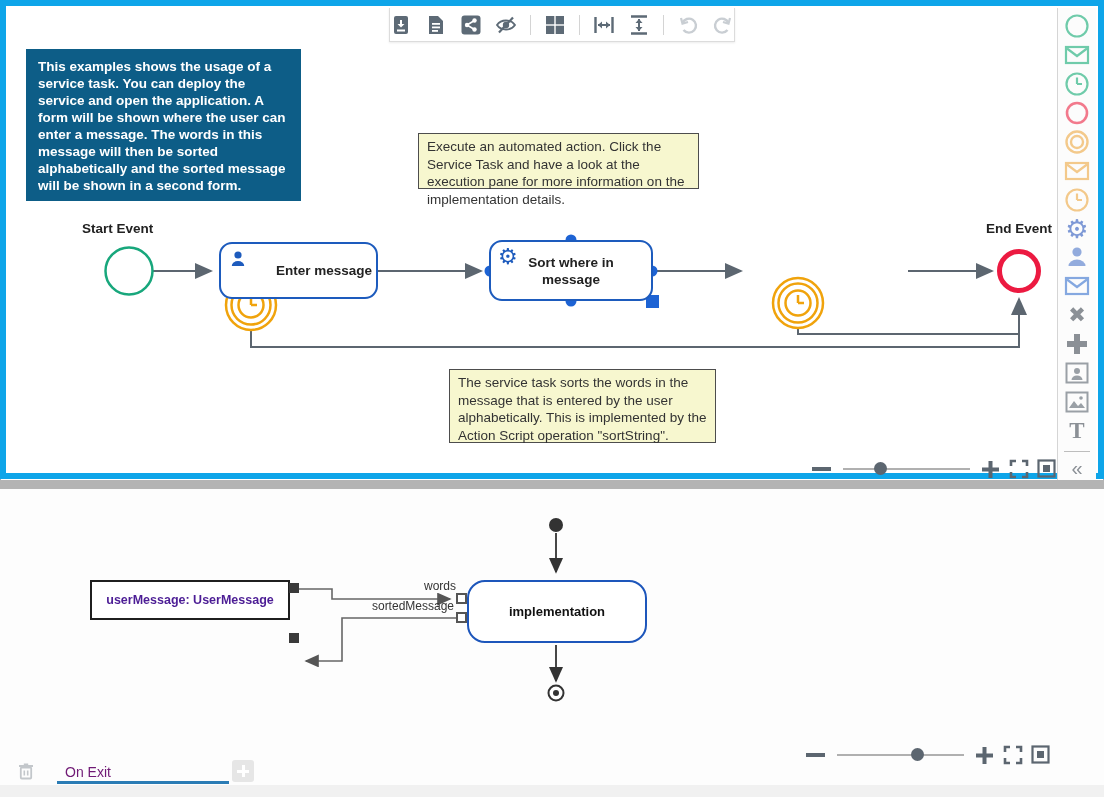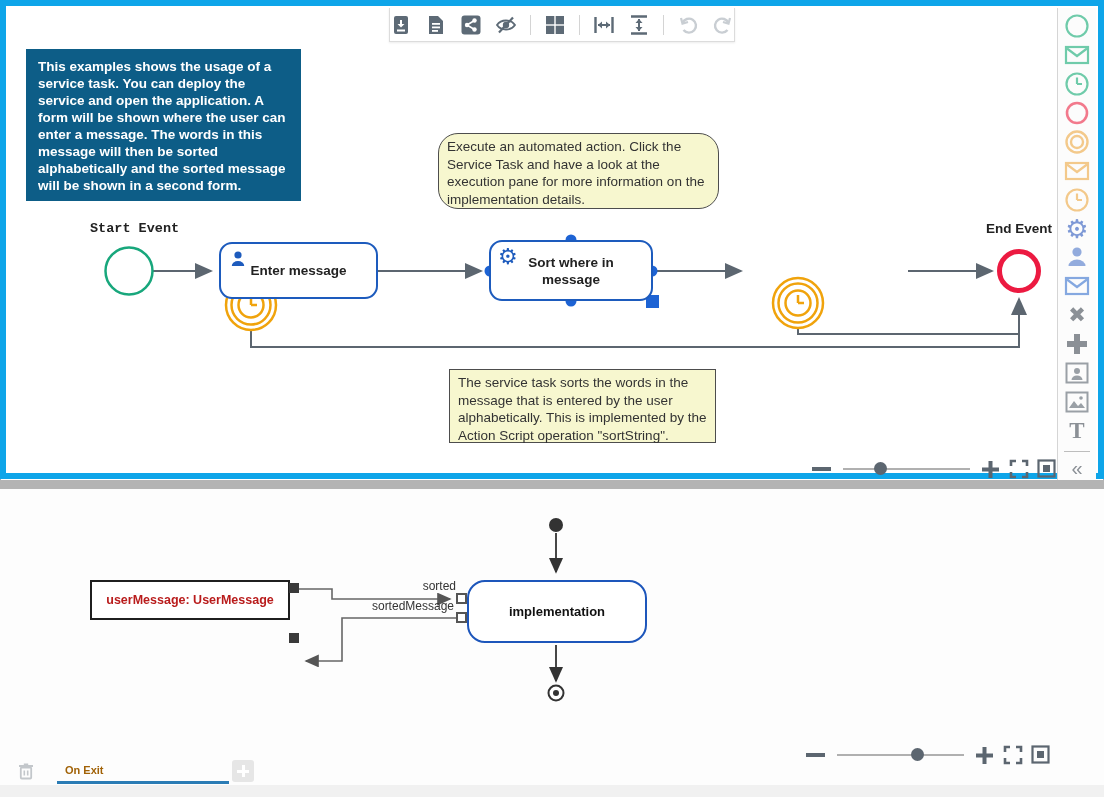--- a/index.html
+++ b/index.html
@@ -12,21 +12,21 @@
   #toolbar{position:absolute;left:383px;top:2px;width:346px;height:34px;background:#fff;
       border:1px solid #dcdcdc;border-top:none;box-sizing:border-box;
       display:flex;align-items:center;justify-content:center;gap:13px;
       box-shadow:0 1px 2px rgba(0,0,0,.08);}
   .tbtn{width:22px;height:22px;display:flex;align-items:center;justify-content:center;cursor:pointer;}
   .tsep{width:1px;height:20px;background:#d4d4d4;}
   #info-box{position:absolute;left:20px;top:43px;width:275px;height:152px;background:#0d5d87;
       color:#fff;font-weight:bold;font-size:13.5px;line-height:17px;padding:9px 12px;box-sizing:border-box;}
   .note{position:absolute;background:#f7f7cf;border:1.5px solid #4d4d4d;color:#333;
       font-size:13.5px;line-height:17.5px;padding:4px 8px;box-sizing:border-box;}
-  #note-execute{left:432px;top:127px;width:281px;height:76px;border-radius:20px;}
+  #note-execute{left:412px;top:127px;width:281px;height:56px;}
   #note-sort{left:443px;top:363px;width:267px;height:74px;}
   .evt-label{position:absolute;font-weight:bold;font-size:13.5px;color:#222;}
   .task{position:absolute;background:#fff;border:2px solid #1d5bbd;border-radius:13px;
       display:flex;align-items:center;justify-content:center;text-align:center;
       font-weight:bold;font-size:13.5px;line-height:17px;color:#222;box-sizing:border-box;}
   .task .ticon{position:absolute;left:7px;top:5px;}
   .task .tlabel{display:inline-block;max-width:128px;padding:0 4px;}
   .gear-glyph{font-size:22px;line-height:20px;color:#1d5bbd;font-family:"DejaVu Sans",sans-serif;}
   
   #palette{position:absolute;right:2px;top:2px;width:39px;height:475px;background:#fcfcfc;
@@ -46,30 +46,30 @@
   .zplus,.zfit,.zcenter{position:absolute;top:1px;width:20px;height:20px;cursor:pointer;}
   .zplus{left:179px;}.zfit{left:208px;}.zcenter{left:236px;}
   
   #divider-bar{position:absolute;left:0;top:480px;width:1104px;height:9px;background:#b4b4b4;cursor:row-resize;}
   #drag-handle{position:absolute;left:548px;top:493px;width:18px;height:8px;cursor:row-resize;}
   #drag-handle div{height:2px;background:#55606a;margin-bottom:2px;}
   
   #data-panel{position:absolute;left:0;top:489px;width:1104px;height:308px;background:#fdfdfd;}
   .varbox{position:absolute;left:90px;width:200px;height:40px;background:#fff;border:2px solid #1f1f1f;
       box-sizing:border-box;display:flex;align-items:center;justify-content:center;
-      font-weight:bold;font-size:12.5px;color:#b91c1c;}
+      font-weight:bold;font-size:12.5px;color:#4c1d95;}
   .varport{position:absolute;width:10px;height:10px;background:#3a3a3a;}
   #map-box{position:absolute;left:467px;top:580px;width:180px;height:63px;background:#fff;
       border:2px solid #1d56bb;border-radius:18px;box-sizing:border-box;display:flex;
       align-items:center;justify-content:center;font-weight:bold;font-size:13px;color:#111;}
   .mapport{position:absolute;left:456px;width:11px;height:11px;background:#fff;border:2px solid #555;box-sizing:border-box;}
   .edge-label{position:absolute;font-size:12px;color:#333;text-align:right;}
   
   #trash{position:absolute;left:16px;top:761px;width:20px;height:20px;}
-  #tab-onexit{position:absolute;left:65px;top:764px;font-weight:bold;font-size:11px;color:#a16207;cursor:pointer;}
+  #tab-onexit{position:absolute;left:65px;top:764px;font-weight:normal;font-size:14px;color:#701a75;cursor:pointer;}
   #tab-underline{position:absolute;left:57px;top:781px;width:172px;height:3px;background:#2b7cb5;}
   #add-tab{position:absolute;left:232px;top:760px;width:22px;height:22px;background:#e6e6e6;border-radius:3px;cursor:pointer;}
   #add-tab .h{position:absolute;left:5px;top:9.5px;width:12px;height:3px;background:#fff;}
   #add-tab .v{position:absolute;left:9.5px;top:5px;width:3px;height:12px;background:#fff;}
   #bottom-strip{position:absolute;left:0;top:785px;width:1104px;height:12px;background:#f1f1f1;}
   svg{display:block;}
   .overlay{position:absolute;left:0;top:0;pointer-events:none;}
 </style>
 </head>
 <body>
@@ -190,24 +190,24 @@
             <path d="M15.5,8 A7,7 0 1 0 14.5,15" fill="none" stroke="#c9ced3" stroke-width="2.4"></path>
             <path d="M17,3 L15.5,8.6 L10,7" fill="none" stroke="#c9ced3" stroke-width="2.2"></path>
           </svg>
       </span>
     </div>
 
     <div id="info-box">This examples shows the usage of a service task. You can deploy the service and open the application. A form will be shown where the user can enter a message. The words in this message will then be sorted alphabetically and the sorted message will be shown in a second form.</div>
     <div id="note-execute" class="note">Execute an automated action. Click the Service Task and have a look at the execution pane for more information on the implementation details.</div>
     <div id="note-sort" class="note">The service task sorts the words in the message that is entered by the user alphabetically. This is implemented by the Action Script operation "sortString".</div>
 
-    <div class="evt-label" style="left:84px;top:215px;font-family:Liberation Mono, monospace;">Start Event</div>
+    <div class="evt-label" style="left:76px;top:215px;">Start Event</div>
     <div class="evt-label" style="left:980px;top:215px;">End Event</div>
 
-    <div class="task" style="left:213px;top:236px;width:159px;height:57px;">
+    <div class="task" style="left:213px;top:236px;width:159px;height:57px;justify-content:flex-end;">
       <span class="ticon">
         <svg width="20" height="20">
             <circle cx="10" cy="6" r="3.6" fill="#1d5bbd"></circle>
             <path d="M3.8,17 a6.2,5 0 0 1 12.4,0 z" fill="#1d5bbd"></path>
           </svg>
       </span>
       <span class="tlabel">Enter message</span>
     </div>
     <div class="task selected" style="left:483px;top:234px;width:164px;height:61px;border-width:2.5px;">
       <span class="ticon gear-glyph">⚙</span>
@@ -351,21 +351,21 @@
   </div>
   <div class="varport" style="left:289px;top:583px;"></div>
   <div class="varport" style="left:289px;top:633px;"></div>
 
   <div id="map-box">
     <span>implementation</span>
   </div>
   <div class="mapport" style="top:593px;"></div>
   <div class="mapport" style="top:612px;"></div>
 
-  <div class="edge-label" style="left:396px;top:579px;width:60px;">sorted</div>
+  <div class="edge-label" style="left:396px;top:579px;width:60px;">words</div>
   <div class="edge-label" style="left:360px;top:599px;width:94px;">sortedMessage</div>
 
   <div class="zoomctl" style="left:795px;top:744px;">
     <div class="zminus"></div>
     <div class="ztrack"></div>
     <div class="zdot" style="left:116px;"></div>
     <span class="zplus">
       <svg width="20" height="20">
           <rect x="8.5" y="2" width="4" height="17" fill="#5c6670"></rect>
           <rect x="2" y="8.5" width="17" height="4" fill="#5c6670"></rect>

